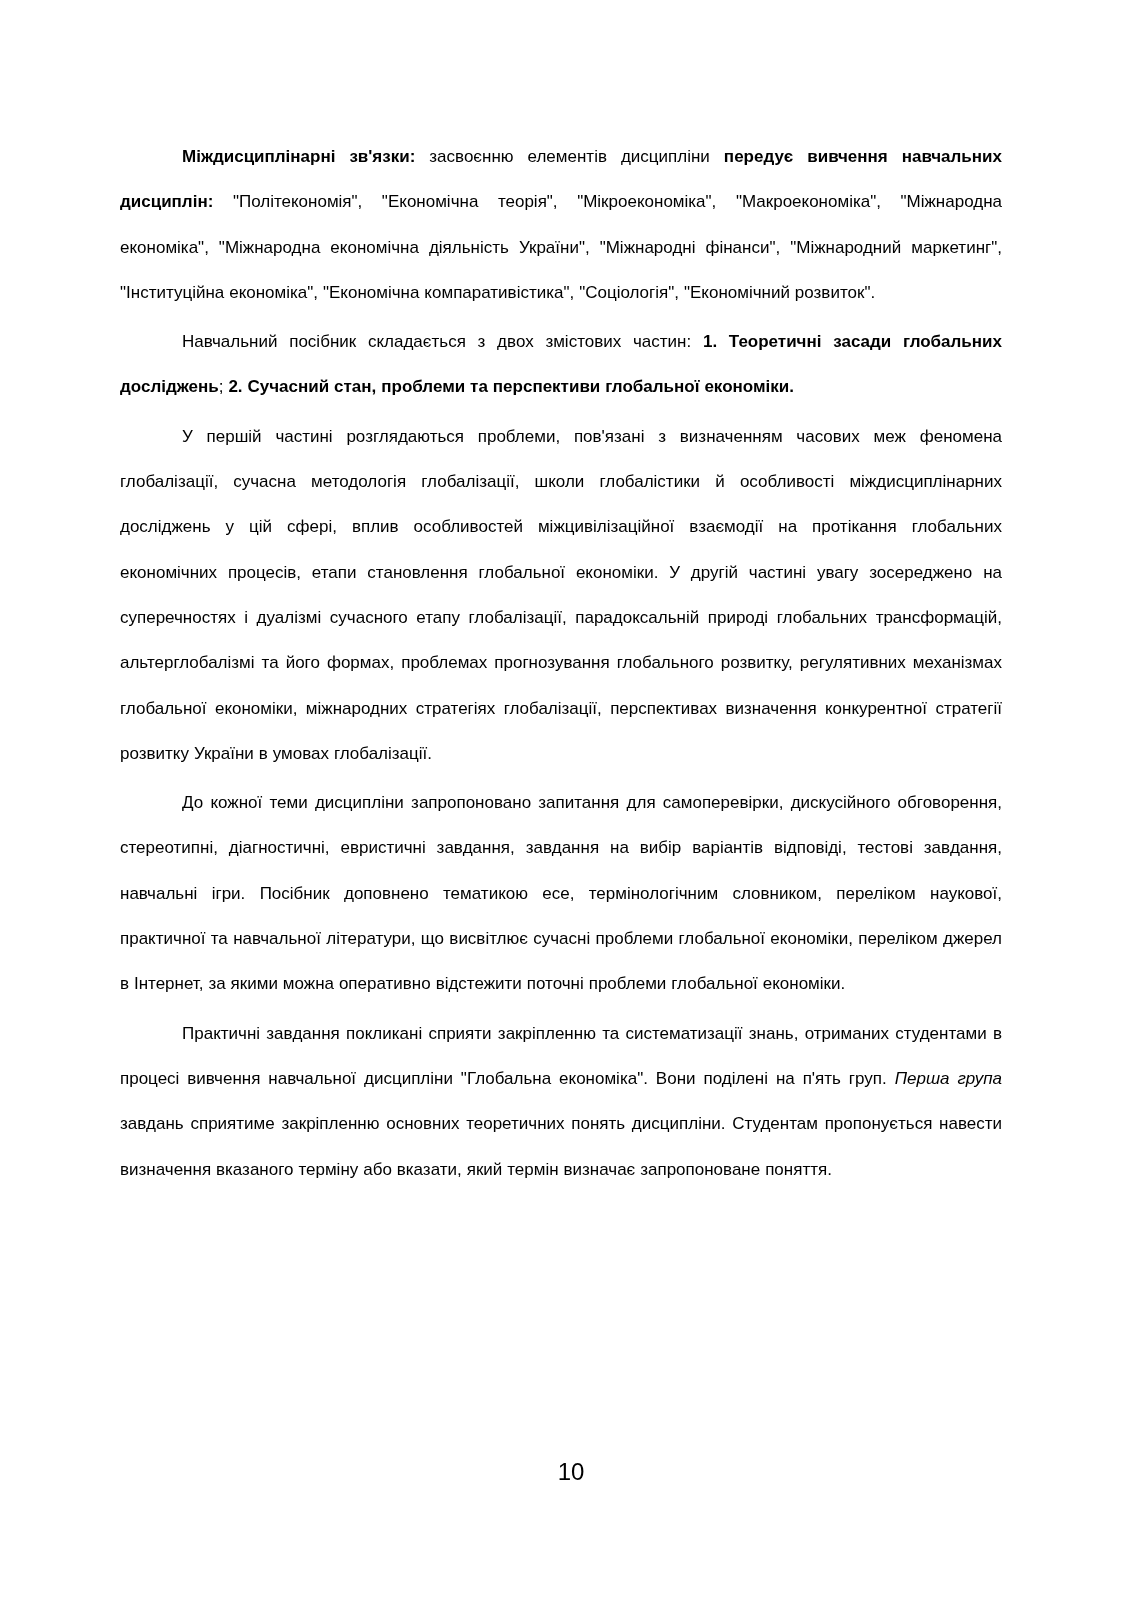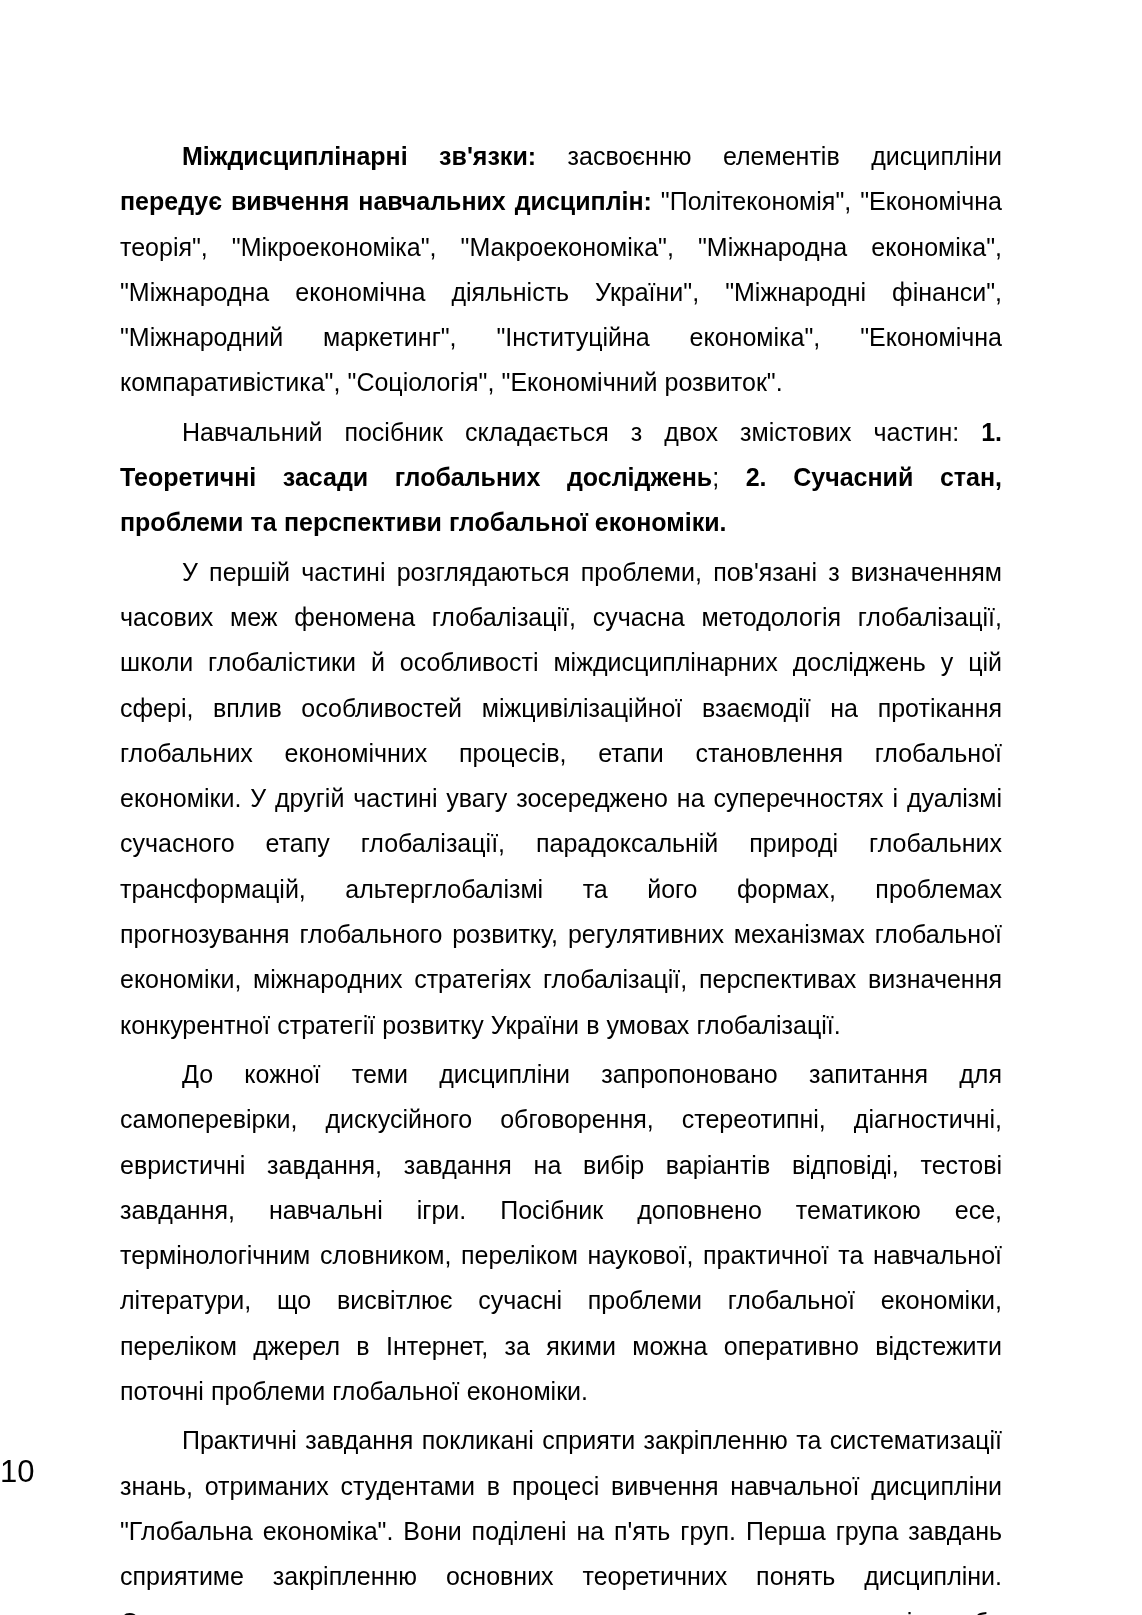--- a/index.html
+++ b/index.html
@@ -21,38 +21,39 @@
     position: absolute;
     left: 120px;
     top: 134px;
     width: 882px;
   }
   p.para {
     margin: 0;
     padding: 0;
     text-align: justify;
     text-justify: inter-word;
-    font-size: 25px;
+    font-size: 17px;
     line-height: 45.3px;
     text-indent: 62px;
     hyphens: manual;
     -webkit-hyphens: manual;
     word-spacing: 0.2px;
   }
   p.para + p.para {
     margin-top: 4px;
   }
   .b { font-weight: bold; }
-  .i { }
+  .i { font-style: italic; }
   .page-number {
     position: absolute;
     left: 0;
     right: 0;
     top: 1456px;
-    font-size: 31px;
+    text-align: center;
+    font-size: 24px;
     line-height: 32px;
     font-family: "Liberation Sans", "DejaVu Sans", sans-serif;
   }
 </style>
 </head>
 <body>
 
 <div class="page">
 
   <div class="text-block">

